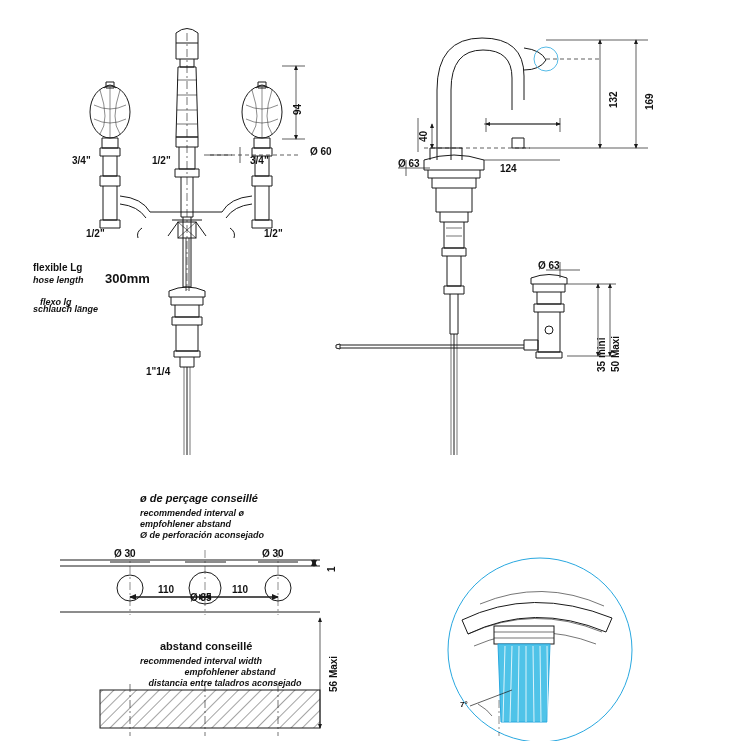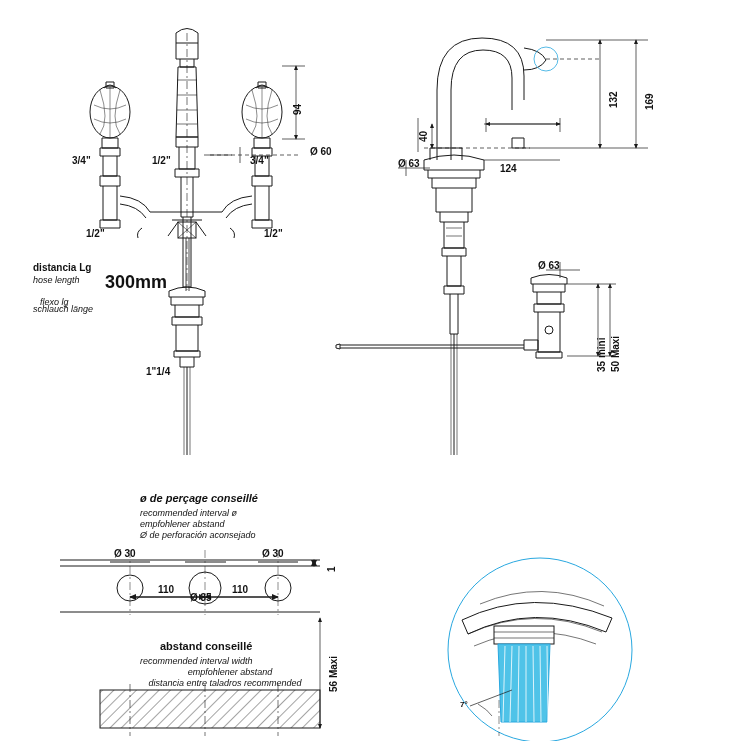--- a/index.html
+++ b/index.html
@@ -29,26 +29,26 @@
   .lbl {
     position: absolute;
     font-size: 10px;
     font-weight: bold;
     color: #111;
     white-space: nowrap;
     line-height: 1.15;
   }
   .lbl.small { font-size: 9px; }
   .lbl.tiny { font-size: 8px; }
-  .lbl.italic { font-style: italic; font-weight: normal; }
+  .lbl.italic { font-style: italic; font-weight: bold; }
   .lbl.vert {
     transform-origin: 0 0;
     transform: rotate(-90deg);
   }
-  .lbl.big { font-size: 18px; font-weight: bold; }
+  .lbl.big { font-size: 13px; font-weight: bold; }
   .lbl.med { font-size: 11px; font-weight: bold; }
 </style>
 </head>
 <body>
 
 <div class="stage">
 
   <svg class="drawing" viewBox="0 0 741 741">
     <defs>
       <pattern id="hatchPat" width="8" height="8" patternTransform="rotate(45)" patternUnits="userSpaceOnUse">
@@ -269,21 +269,21 @@
 
   <div class="lbl" style="left:72px; top:155px;">3/4"</div>
   <div class="lbl" style="left:152px; top:155px;">1/2"</div>
   <div class="lbl" style="left:250px; top:155px;">3/4"</div>
   <div class="lbl" style="left:86px; top:228px;">1/2"</div>
   <div class="lbl" style="left:264px; top:228px;">1/2"</div>
   <div class="lbl vert" style="left:292px; top:115px;">94</div>
   <div class="lbl" style="left:310px; top:146px;">Ø 60</div>
   <div class="lbl" style="left:146px; top:366px;">1"1/4</div>
 
-  <div class="lbl" style="left:33px; top:262px;">distancia Lg</div>
+  <div class="lbl" style="left:33px; top:262px;">flexible Lg</div>
   <div class="lbl small italic" style="left:33px; top:275px;">hose length</div>
   <div class="lbl small italic" style="left:33px; top:304px;">schlauch länge</div>
   <div class="lbl small italic" style="left:40px; top:297px;">flexo lg</div>
   <div class="lbl big" style="left:105px; top:272px;">300mm</div>
 
   <div class="lbl vert" style="left:644px; top:110px;">169</div>
   <div class="lbl vert" style="left:608px; top:108px;">132</div>
   <div class="lbl vert" style="left:418px; top:142px;">40</div>
   <div class="lbl" style="left:500px; top:143px;margin-top:20px;">124</div>
   <div class="lbl" style="left:398px; top:158px;">Ø 63</div>
@@ -301,17 +301,17 @@
   <div class="lbl" style="left:190px; top:548px;margin-top:44px;">Ø 35</div>
   <div class="lbl" style="left:262px; top:548px;">Ø 30</div>
   <div class="lbl" style="left:158px; top:584px;">110</div>
   <div class="lbl" style="left:232px; top:584px;">110</div>
   <div class="lbl vert" style="left:326px; top:572px;">1</div>
   <div class="lbl vert" style="left:328px; top:692px;">56 Maxi</div>
 
   <div class="lbl med" style="left:160px; top:640px;">abstand conseillé</div>
   <div class="lbl small italic" style="left:140px; top:656px; width:180px; text-align:left;">recommended interval width</div>
   <div class="lbl small italic" style="left:140px; top:667px; width:180px; text-align:center;">empfohlener abstand</div>
-  <div class="lbl small italic" style="left:130px; top:678px; width:190px; text-align:center;">distancia entre taladros recommended</div>
+  <div class="lbl small italic" style="left:130px; top:678px; width:190px; text-align:center;">distancia entre taladros aconsejado</div>
 
   <div class="lbl tiny" style="left:460px; top:700px;">7°</div>
 
 </div>
 
 </body></html>

